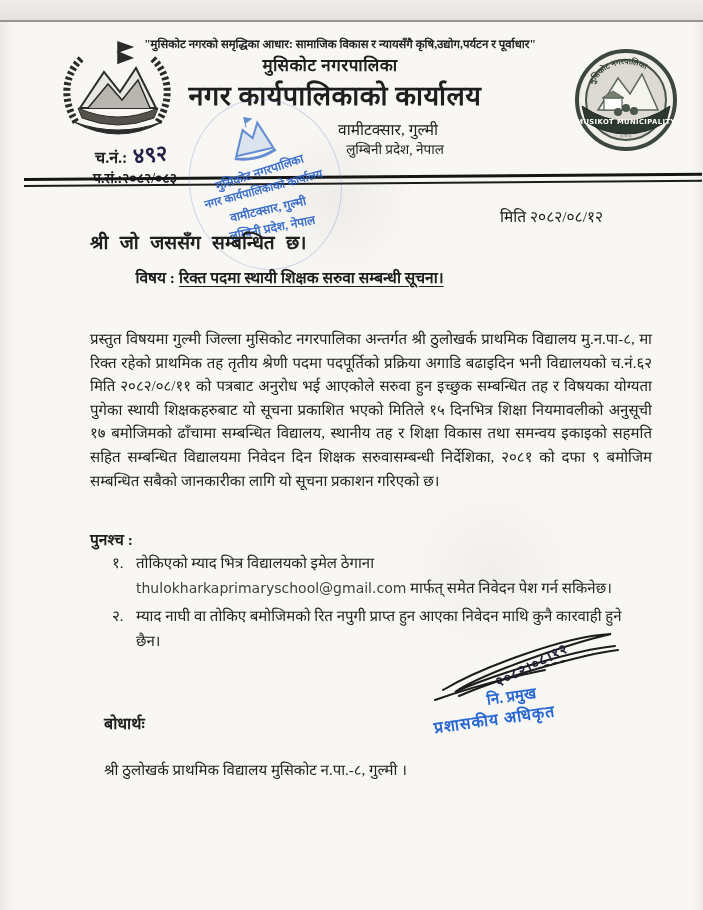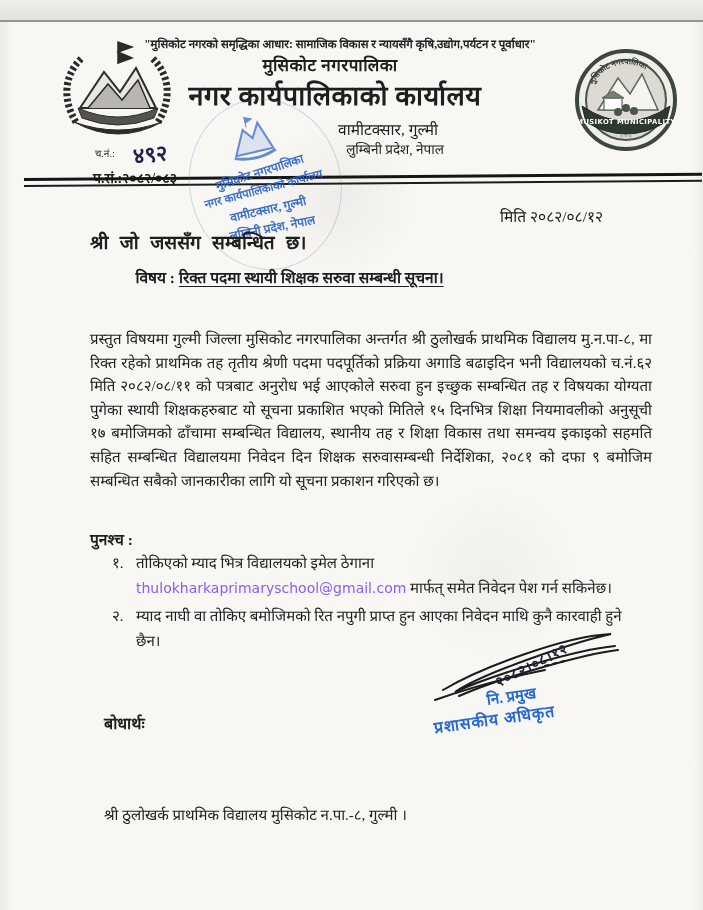--- a/index.html
+++ b/index.html
@@ -16,21 +16,21 @@
   .abs{position:absolute;}
   .dev{font-family:"Liberation Serif","DejaVu Serif",serif;}
   .center{text-align:center;}
   
   .slogan{left:60px;top:36px;width:560px;font-size:11.5px;font-weight:bold;color:#222;}
   .muni{left:130px;top:53px;width:400px;font-size:17px;font-weight:bold;letter-spacing:.5px;}
   .office{left:110px;top:76px;width:450px;font-size:27px;font-weight:bold;letter-spacing:.5px;}
   .addr1{left:238px;top:118px;width:300px;font-size:15.5px;}
   .addr2{left:255px;top:140px;width:280px;font-size:13.5px;}
   
-  .chn{left:95px;top:146px;font-size:10px;font-weight:normal;}
+  .chn{left:95px;top:146px;font-size:16px;font-weight:bold;}
   .chn-val{left:133px;top:138px;font-size:22px;font-weight:bold;color:#23234a;transform:rotate(-6deg);font-family:"DejaVu Sans",sans-serif;}
   .psn{left:93px;top:168px;font-size:14px;font-weight:bold;}
   
   .rule{left:24px;top:178px;width:678px;height:4px;border-top:3.5px solid #151515;border-bottom:2.5px solid #1c1c1c;transform:rotate(-0.45deg);transform-origin:left center;}
   
   .stamp{left:178px;top:105px;width:170px;height:165px;transform:rotate(-13deg);color:#2f66c6;opacity:.92;}
   .stamp .ring{position:absolute;left:12px;top:-6px;width:150px;height:170px;border:1.5px solid rgba(72,116,205,.28);border-radius:50%;}
   .stamp .sline{position:absolute;width:170px;text-align:center;font-weight:bold;color:#2f66c6;}
   .st1{top:58px;font-size:12px;transform:rotate(-5deg);}
   .st2{top:76px;font-size:11.5px;transform:rotate(-2deg);}
@@ -40,31 +40,31 @@
   .dateline{left:500px;top:205px;width:190px;font-size:15.5px;}
   .addressee{left:90px;top:229px;font-size:19px;font-weight:600;font-family:Liberation Mono, monospace;}
   .subject{left:0px;top:266px;width:579px;text-align:center;font-size:15.5px;font-weight:bold;}
   .subject .und{text-decoration:underline;text-underline-offset:3px;}
   .bodytext{left:90px;top:312px;width:562px;font-size:15px;line-height:23.6px;text-align:justify;margin-top:16px;}
   .punashcha{left:90px;top:528px;font-size:15.5px;font-weight:bold;}
   .pslist{left:112px;top:551px;width:540px;font-size:15px;line-height:25px;}
   .psitem{display:flex;margin-bottom:3px;}
   .psnum{width:24px;flex:none;}
   .pstext{width:506px;text-align:left;}
-  .email{font-family:"DejaVu Sans",sans-serif;font-size:14px;color:#8b5cf6;}
+  .email{font-family:"DejaVu Sans",sans-serif;font-size:14px;color:#404040;}
   
   .sig-svg{left:425px;top:628px;}
   .sig-date{left:492px;top:655px;font-size:14px;font-weight:bold;color:#202038;transform:rotate(-27deg);letter-spacing:1px;font-family:"DejaVu Sans",sans-serif;}
   .off-stamp{left:408px;top:688px;width:170px;transform:rotate(-8deg);color:#2767d3;font-weight:bold;}
   .off1{text-align:center;padding-left:40px;font-size:15px;}
   .off2{text-align:center;font-size:16px;letter-spacing:1px;}
   
   .cclabel{left:104px;top:712px;font-size:16px;font-weight:bold;}
   .ccitem1{left:104px;top:740px;font-size:15px;}
-  .ccitem2{left:104px;top:804px;font-size:15px;}
+  .ccitem2{left:104px;top:759px;font-size:15px;}
 </style>
 </head>
 <body>
 
 <div id="page">
   <div id="scan-band"></div>
   <div id="paper"></div>
 
   <svg class="abs" style="left:58px;top:34px;" width="118" height="112" viewBox="0 0 118 112">
     <g stroke="#2b2b2b" fill="none" stroke-width="2">

